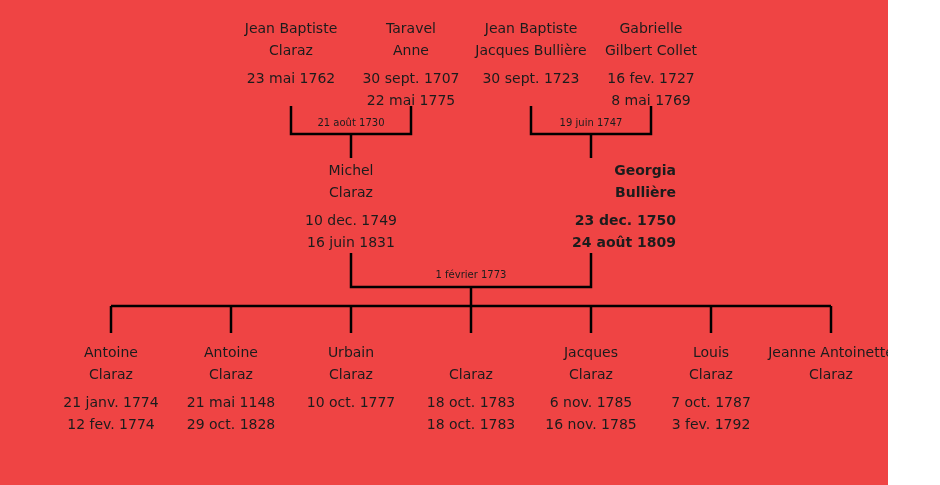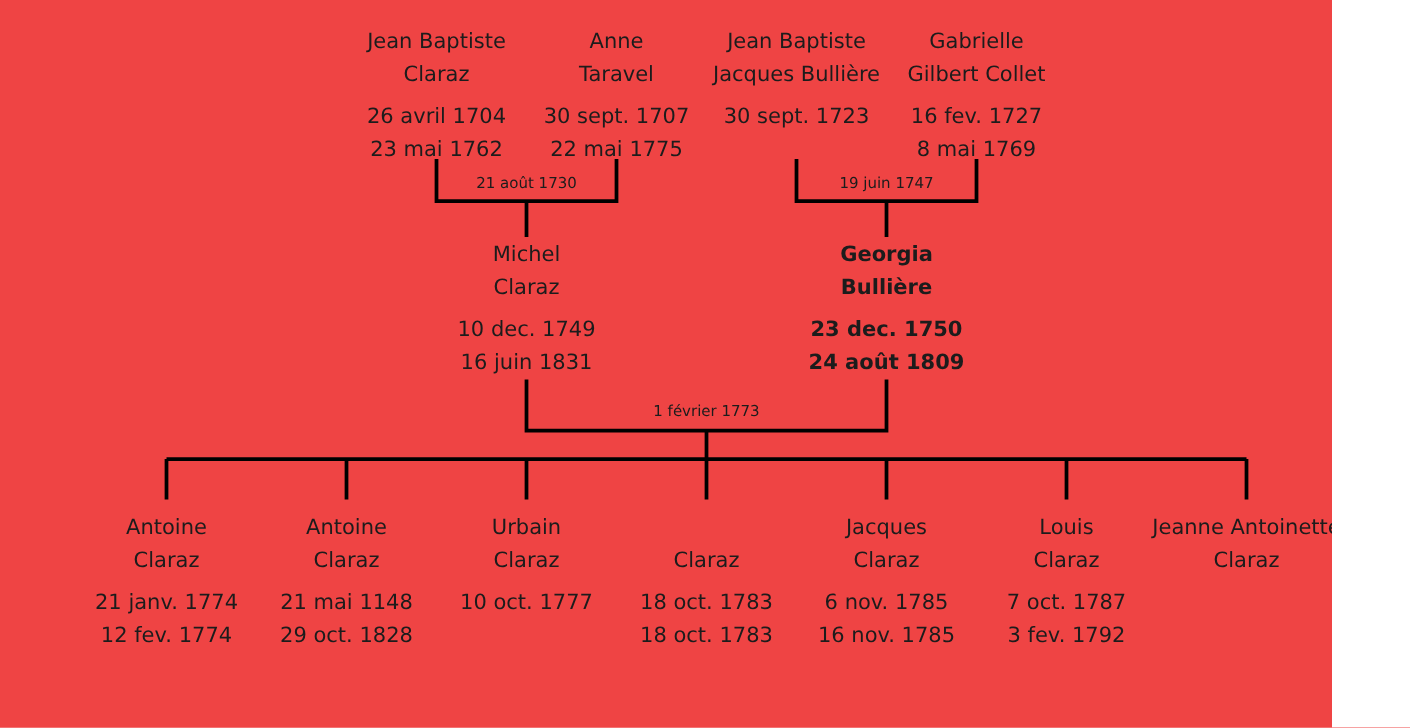--- a/index.html
+++ b/index.html
@@ -27,21 +27,21 @@
     position: absolute;
     width: 170px;
     text-align: center;
     font-size: 14px;
     line-height: 22px;
     white-space: nowrap;
   }
   .person .nline { height: 22px; }
   .person .dates { margin-top: 6px; }
   .person .dline { height: 22px; }
-  .person.bold { font-weight: 700; }
+  .person.bold { font-weight: 700; text-align: right; }
   .marriage {
     position: absolute;
     width: 160px;
     text-align: center;
     font-size: 10px;
     line-height: 18px;
     white-space: nowrap;
   }
 </style>
 </head>
@@ -67,28 +67,27 @@
     <line x1="471" y1="306" x2="471" y2="333"></line>
     <line x1="591" y1="306" x2="591" y2="333"></line>
     <line x1="711" y1="306" x2="711" y2="333"></line>
     <line x1="831" y1="306" x2="831" y2="333"></line>
   </svg>
 
   <div class="person" style="left:206px;top:17px">
     <div class="nline">Jean Baptiste</div>
     <div class="nline">Claraz</div>
     <div class="dates">
-      <div class="dline">26 avril 1704</div>
       <div class="dline">23 mai 1762</div>
     </div>
   </div>
 
   <div class="person" style="left:326px;top:17px">
+    <div class="nline">Taravel</div>
     <div class="nline">Anne</div>
-    <div class="nline">Taravel</div>
     <div class="dates">
       <div class="dline">30 sept. 1707</div>
       <div class="dline">22 mai 1775</div>
     </div>
   </div>
 
   <div class="person" style="left:446px;top:17px">
     <div class="nline">Jean Baptiste</div>
     <div class="nline">Jacques Bullière</div>
     <div class="dates">

